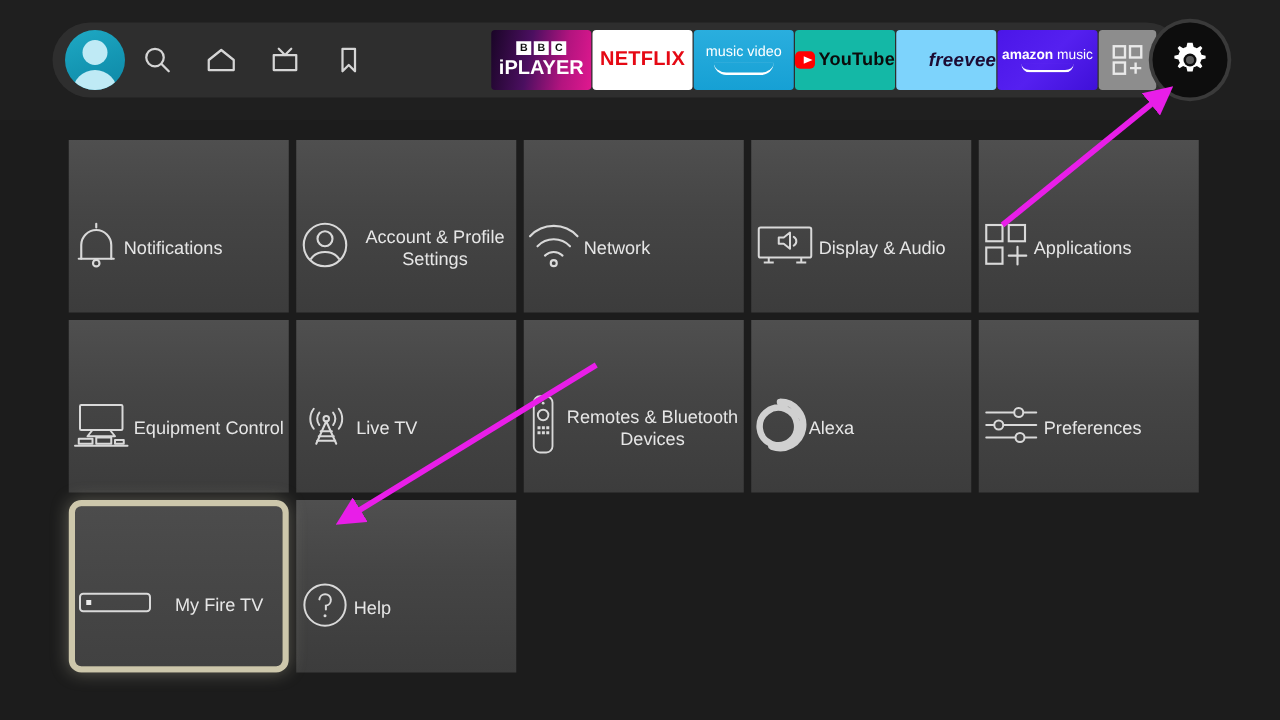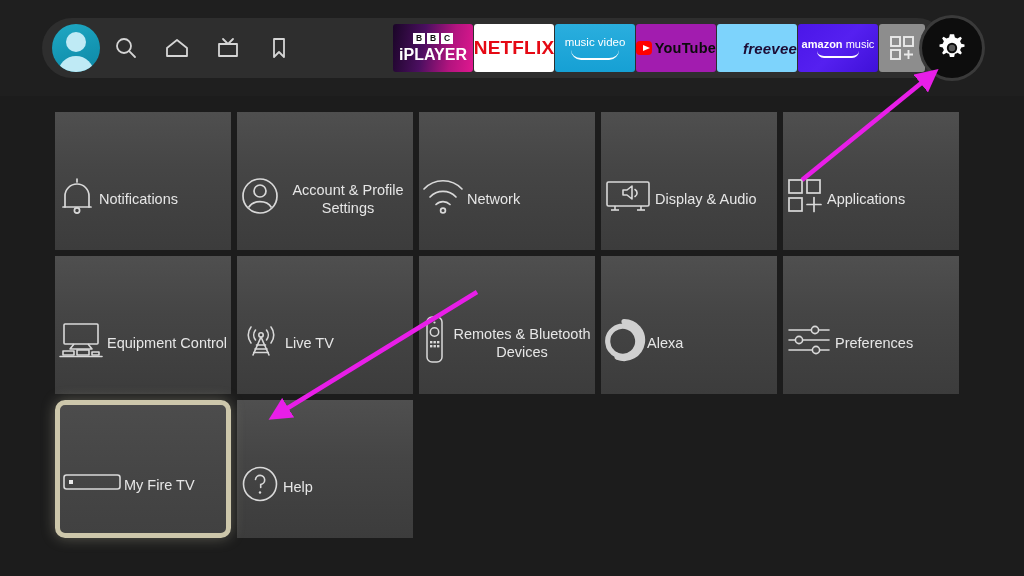--- a/index.html
+++ b/index.html
@@ -53,28 +53,28 @@
     background:linear-gradient(100deg,#1a0527 0%,#4b0f60 38%,#b3147f 72%,#e0188f 100%); }
   #bbc .bbcblocks { display:flex; gap:2px; margin-bottom:2px; justify-content:center; }
   #bbc .bbcblocks span {
     background:#fff; color:#111; font-size:8.5px; font-weight:bold;
     width:12px; height:11px; line-height:11px; text-align:center;
     font-family:"Liberation Sans", sans-serif;
   }
   #bbc .iplayer { color:#fff; font-size:16px; font-weight:bold; text-align:center; }
 
   #netflix { left:474px; width:80px; background:#fff; }
-  #netflix .applabel { color:#e50914; font-size:19px; font-family:"Liberation Sans", sans-serif; }
+  #netflix .applabel { color:#e50914; font-size:16px; font-family:"Liberation Sans", sans-serif; }
 
   #prime { left:555px; width:80px; background:linear-gradient(180deg,#2aaede 0%,#16a0d4 100%); }
   #prime .pv { color:#fff; font-size:11.5px; text-align:center; line-height:1.05; }
   #prime .smile { display:block; width:48px; height:10px; margin:1px auto 0;
     border-bottom:2.5px solid #fff; border-radius:0 0 40px 40px; }
 
-  #youtube { left:636px; width:80px; background:#a21caf; display:flex; gap:3px; }
+  #youtube { left:636px; width:80px; background:#14b8a6; display:flex; gap:3px; }
   #youtube .ytplay {
     width:20px; height:14px; background:#ff0000; border-radius:4px;
     position:relative;
   }
   #youtube .ytplay:after {
     content:""; position:absolute; left:7px; top:3.5px;
     border-left:7px solid #fff; border-top:3.5px solid transparent;
     border-bottom:3.5px solid transparent;
   }
   #youtube .applabel { color:#0b0b0b; font-size:14.5px; }
@@ -119,20 +119,21 @@
     margin-top:8px; font-size:14.5px; color:#e6e6e6;
     text-align:center; line-height:1.22; max-width:160px;
   }
   .tile.selected {
     border:5px solid #cdc7ab;
     border-radius:10px;
     background:linear-gradient(180deg,#4c4c4c 0%,#464646 50%,#414141 100%);
     padding-top:25px;
     box-shadow:0 0 14px rgba(210,205,180,.35);
     z-index:3;
+    gap:16px;
   }
 
   
   #arrows { position:absolute; left:0; top:0; width:1024px; height:576px;
     pointer-events:none; z-index:5; }
 </style>
 </head>
 <body>
 
 <div id="topbar">

